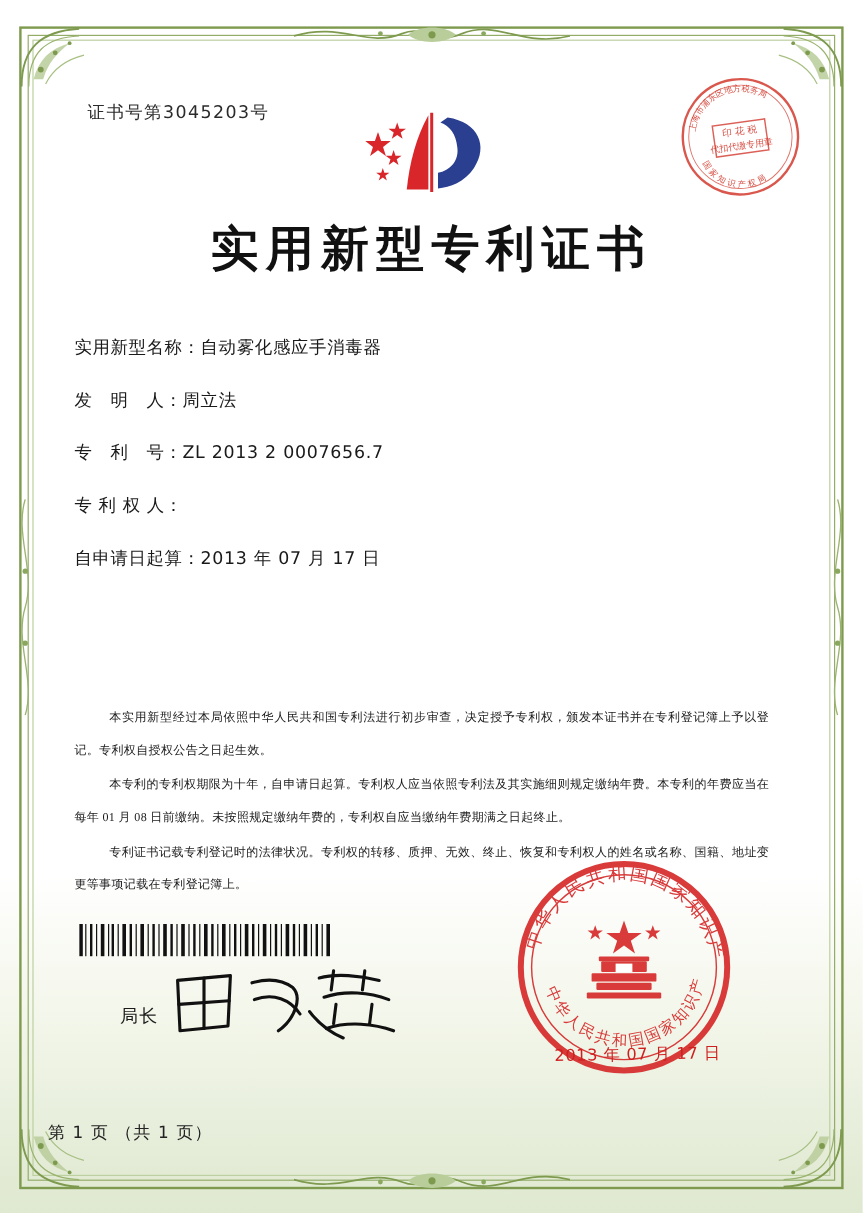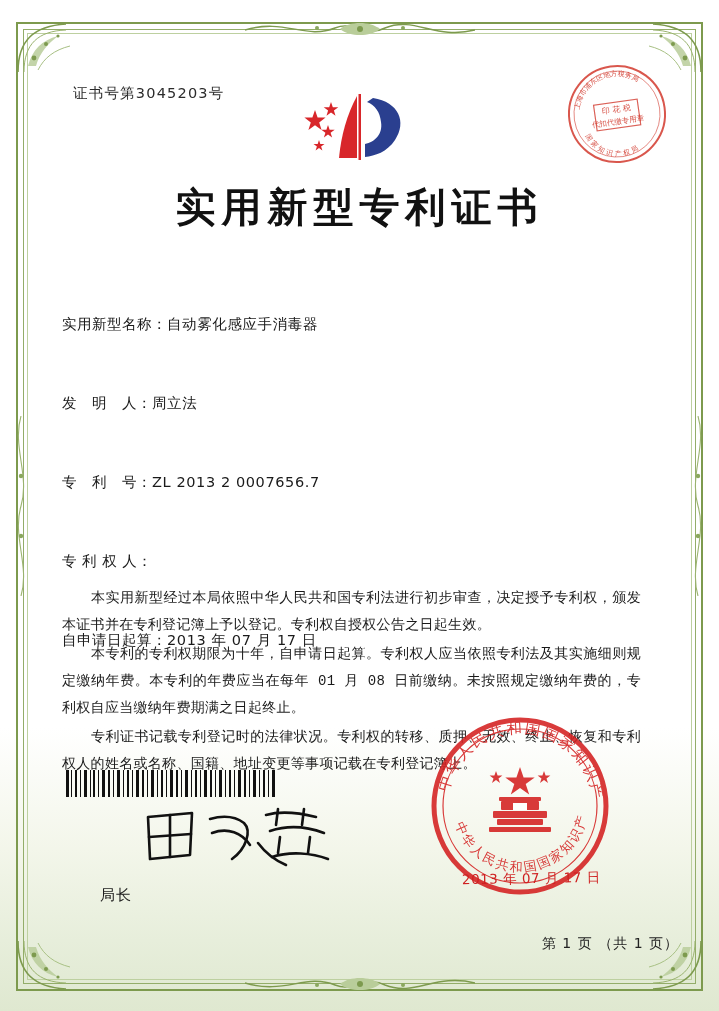--- a/index.html
+++ b/index.html
@@ -131,34 +131,33 @@
     display: flex;
     align-items: baseline;
     margin-bottom: 25px;
     font-size: 14.5px;
     font-family: "DejaVu Sans", "Liberation Sans", sans-serif;
     color: #1a1a1a;
   }
   .field-label {
     white-space: nowrap;
     letter-spacing: 0.5px;
-    margin-top: 35px;
   }
   .field-value {
     white-space: nowrap;
     letter-spacing: 0.6px;
   }
 
   
   .body-text {
     position: absolute;
     left: 22px; right: 38px; top: 537px;
-    font-size: 14px;
+    font-size: 10px;
     line-height: 27px;
-    font-family: Liberation Mono, monospace;
+    font-family: Liberation Serif, serif;
     color: #1a1a1a;
     text-align: justify;
   }
   .body-text p {
     margin: 0 0 2px 0;
     text-indent: 29px;
     letter-spacing: 0.3px;
   }
 
   
@@ -168,21 +167,20 @@
     width: 210px; height: 27px;
   }
 
   
   .sig-label {
     position: absolute;
     left: 60px; top: 790px;
     font-size: 15px;
     font-family: "DejaVu Sans", "Liberation Sans", sans-serif;
     letter-spacing: 1px;
-    margin-top: 48px;
   }
   .sig-mark {
     position: absolute;
     left: 100px; top: 755px;
     width: 200px; height: 66px;
   }
 
   
   .seal {
     position: absolute;
@@ -195,21 +193,21 @@
     font-size: 13.5px;
     color: #cf2020;
     letter-spacing: 0.5px;
     font-family: "DejaVu Sans", "Liberation Sans", sans-serif;
     transform: rotate(-1deg);
   }
 
   .page-footer {
     position: absolute;
     left: 0; right: 0; bottom: 12px;
-    text-align: right;
+    text-align: left;
     font-size: 14px;
     letter-spacing: 1px;
     font-family: "DejaVu Sans", "Liberation Sans", sans-serif;
     color: #222;
   }
 </style>
 </head>
 <body>
 
 <div class="page">

